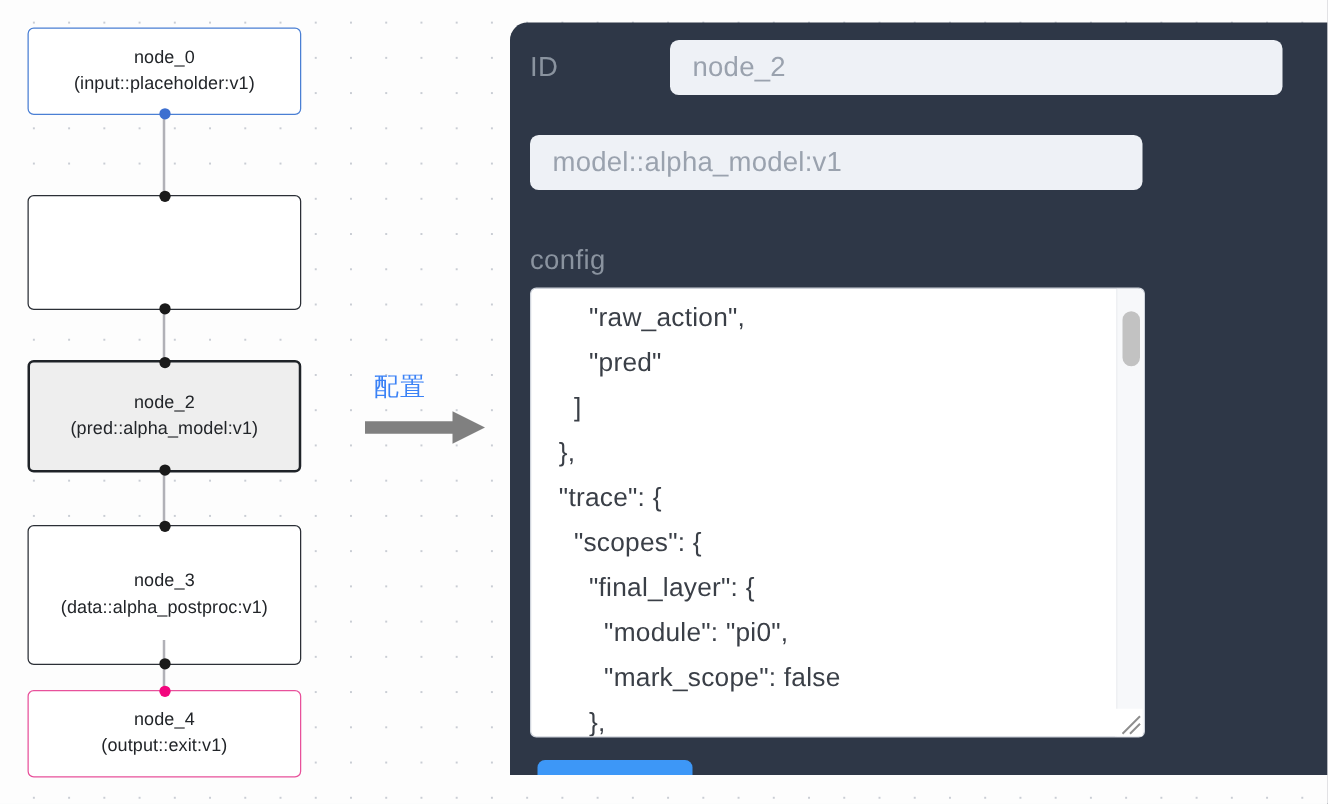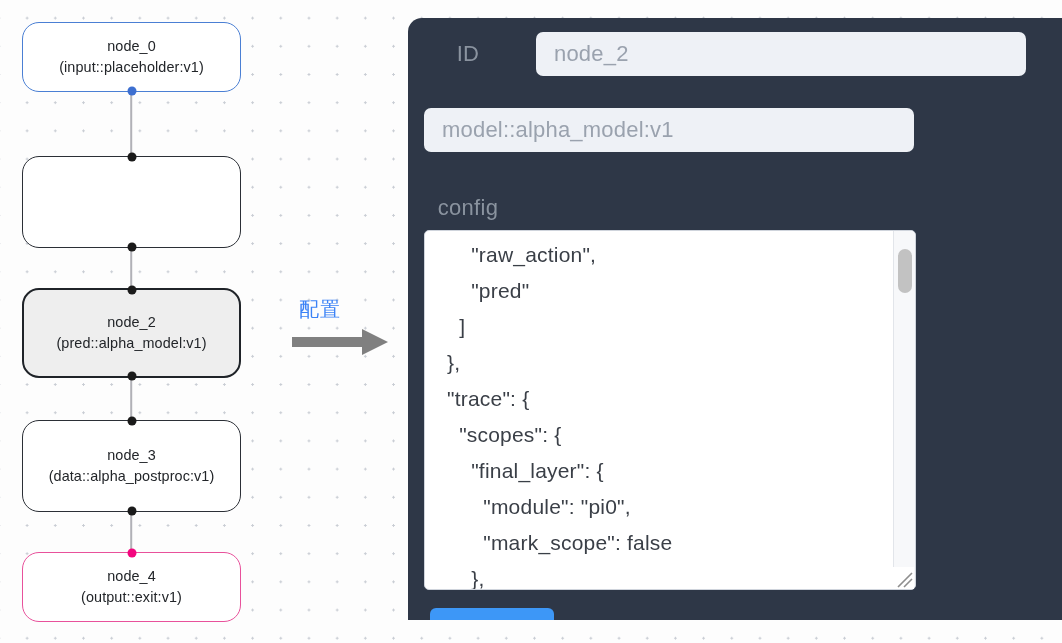--- a/index.html
+++ b/index.html
@@ -29,21 +29,21 @@
   }
 
   .node {
     position: absolute;
     display: flex;
     align-items: center;
     justify-content: center;
     text-align: center;
     background: #ffffff;
     border: 1.6px solid #2b2f36;
-    border-radius: 17px;
+    border-radius: 5px;
     color: #222529;
     font-size: 14.4px;
     line-height: 21.5px;
     letter-spacing: 0.1px;
     padding: 2px 8px;
     word-break: break-all;
   }
   .node .label { display: block; width: 100%; }
   .node.is-input  { border-color: #4a7fd4; }
   .node.is-output { border-color: #e8519b; }
@@ -108,21 +108,21 @@
     overflow: hidden;
   }
 
   .form-row {
     position: absolute;
     display: flex;
     align-items: flex-start;
   }
   .form-label {
     width: 112px;
-    text-align: center;
+    text-align: left;
     padding-right: 24px;
     color: #8a939f;
     font-size: 22px;
     line-height: 44px;
     letter-spacing: 0.3px;
     font-weight: 400;
   }
   .form-field {
     background: #eef1f6;
     border: none;
@@ -221,21 +221,21 @@
       <span class="handle top"></span>
       <span class="handle bottom"></span>
     </div>
 
     <div class="node is-selected" style="left:22px; top:288px; width:219px; height:90px;">
       <span class="label"><span>node_2</span><br><span>(pred::alpha_model:v1)</span></span>
       <span class="handle top"></span>
       <span class="handle bottom"></span>
     </div>
 
-    <div class="node" style="left:22px; top:420px; width:219px; height:92px;">
+    <div class="node" style="left:22px; top:420px; width:219px; height:112px;">
       <span class="label"><span>node_3</span><br><span>(data::alpha_postproc:v1)</span></span>
       <span class="handle top"></span>
       <span class="handle bottom"></span>
     </div>
 
     <div class="node is-output" style="left:22px; top:552px; width:219px; height:70px;">
       <span class="label"><span>node_4</span><br><span>(output::exit:v1)</span></span>
       <span class="handle top pink"></span>
     </div>
   </div>

